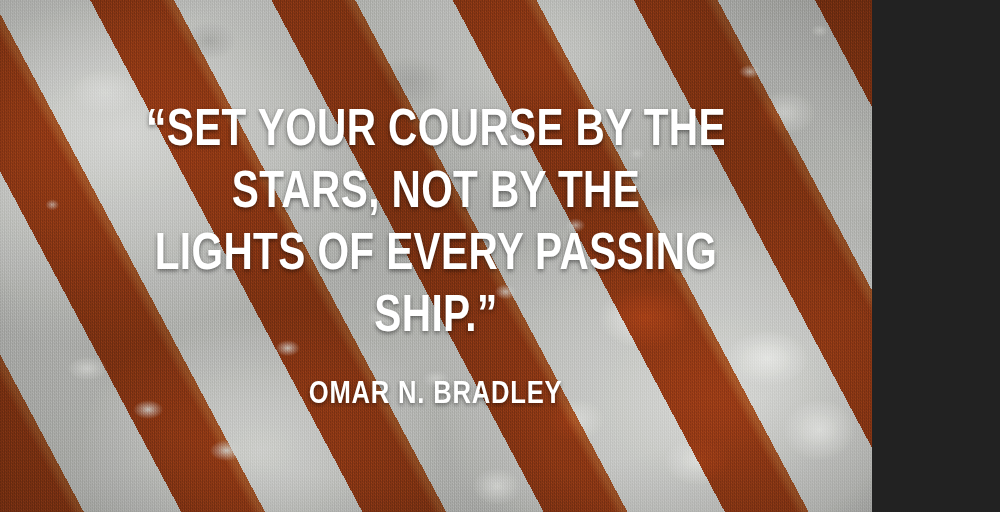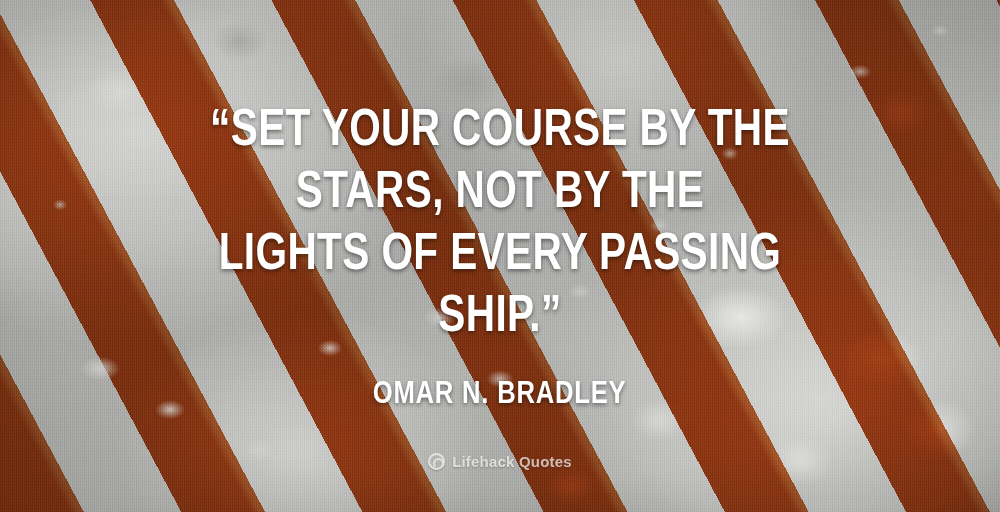--- a/index.html
+++ b/index.html
@@ -1,21 +1,21 @@
 <!DOCTYPE html>
 <html><head>
 <meta charset="utf-8">
 <title>Quote Image</title>
 <style>
   html,body{margin:0;padding:0;background:#222;}
   *{box-sizing:border-box;}
 
   .canvas{
     position:relative;
-    width:1000px;height:512px;
+    width:872px;height:512px;
     overflow:hidden;
     font-family:"Liberation Sans", sans-serif;
     background:#701a75;
   }
 
   
   .layer{position:absolute;inset:0;}
 
   .concrete-base{
     background:
@@ -174,19 +174,15 @@
   <div class="layer grain2"></div>
   <div class="layer vignette"></div>
 
   <div class="content">
 
     <div class="quote">“SET YOUR COURSE BY THE STARS, NOT BY THE
 LIGHTS OF EVERY PASSING SHIP.”</div>
 
     <div class="attribution">OMAR N. BRADLEY</div>
 
-    <div class="watermark">
-      <span class="wm-mark"></span>
-      <span class="wm-text">Lifehack Quotes</span>
-    </div>
 
   </div>
 </div>
 
 </body></html>

